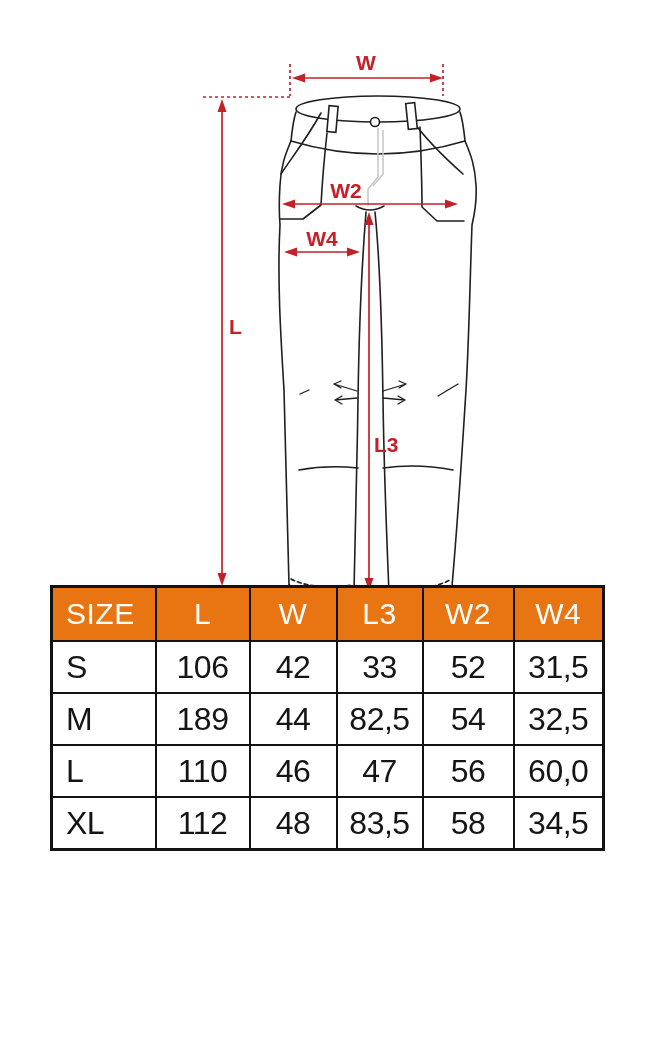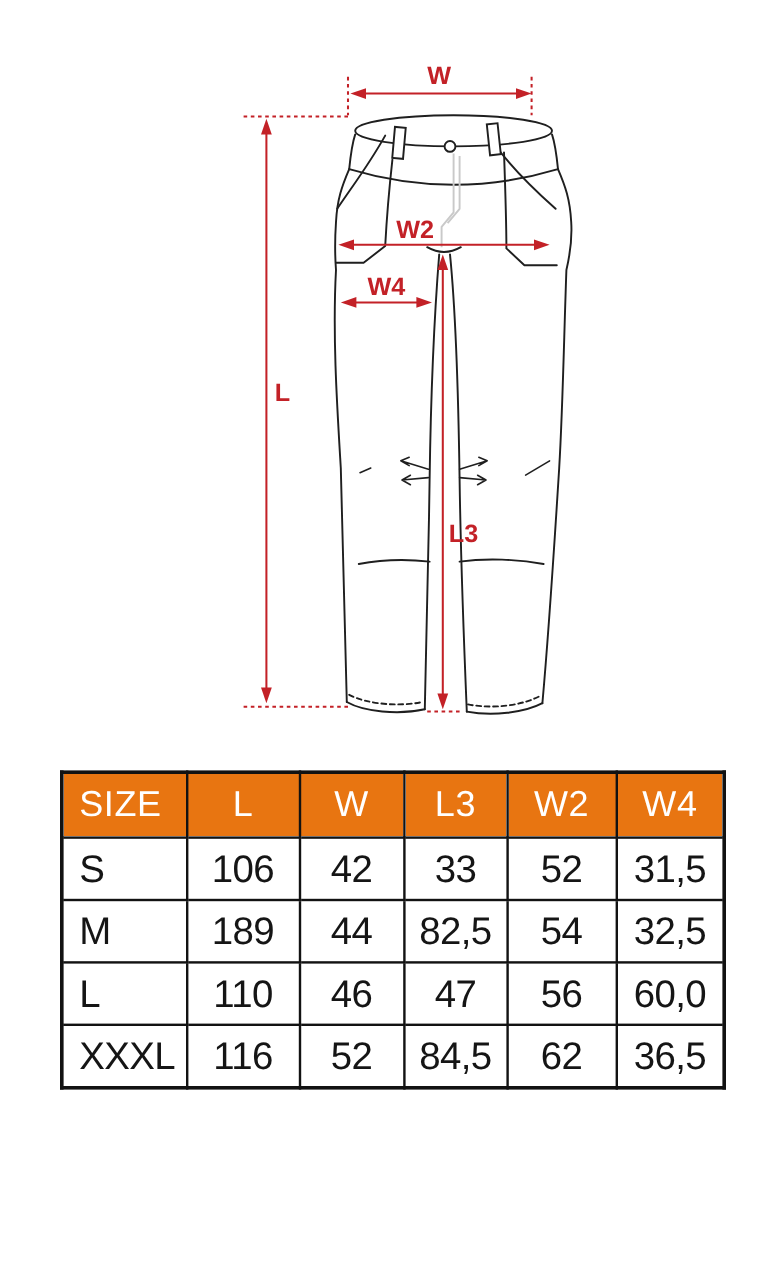--- a/index.html
+++ b/index.html
@@ -1,20 +1,20 @@
 <!DOCTYPE html>
 <html><head>
 <meta charset="utf-8">
 <style>
   html,body{margin:0;padding:0;background:#ffffff;}
   .canvas{position:relative;width:650px;height:1053px;background:#ffffff;overflow:hidden;
           font-family:"Liberation Sans",sans-serif;}
   .diagram{position:absolute;left:0;top:0;width:650px;height:612px;}
   .measure-label{font-family:"Liberation Sans",sans-serif;font-weight:bold;font-size:21px;}
-  table.size-table{position:absolute;left:50px;top:642px;width:552px;border-collapse:collapse;
+  table.size-table{position:absolute;left:50px;top:585px;width:552px;border-collapse:collapse;
           table-layout:fixed;border:3px solid #121212;}
   .size-table th,.size-table td{border:2px solid #121212;padding:0;overflow:hidden;white-space:nowrap;}
   .size-table thead th{height:52px;background:#e87511;color:#ffffff;font-weight:normal;
           font-size:30px;text-align:center;letter-spacing:0.5px;}
   .size-table thead th.left{text-align:left;padding-left:13px;}
   .size-table tbody td{height:50px;color:#151515;font-size:32px;letter-spacing:-0.5px;text-align:center;}
   .size-table tbody td.size{text-align:left;padding-left:13px;}
 </style>
 </head>
 <body>
@@ -143,22 +143,22 @@
       </tr>
       <tr>
         <td class="size">L</td>
         <td>110</td>
         <td>46</td>
         <td>47</td>
         <td>56</td>
         <td>60,0</td>
       </tr>
       <tr>
-        <td class="size">XXXL</td>
-        <td>116</td>
-        <td>52</td>
-        <td>84,5</td>
-        <td>62</td>
-        <td>36,5</td>
+        <td class="size">XL</td>
+        <td>112</td>
+        <td>48</td>
+        <td>83,5</td>
+        <td>58</td>
+        <td>34,5</td>
       </tr>
     </tbody>
   </table>
 </div>
 
 </body></html>

